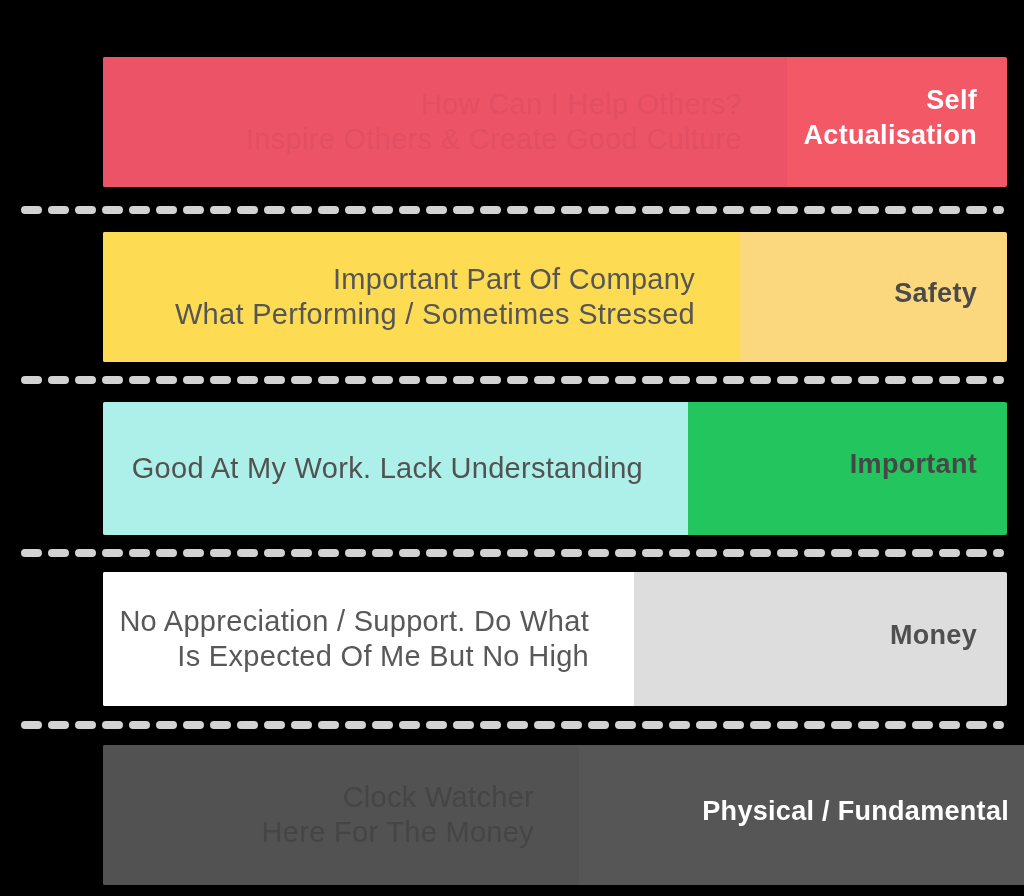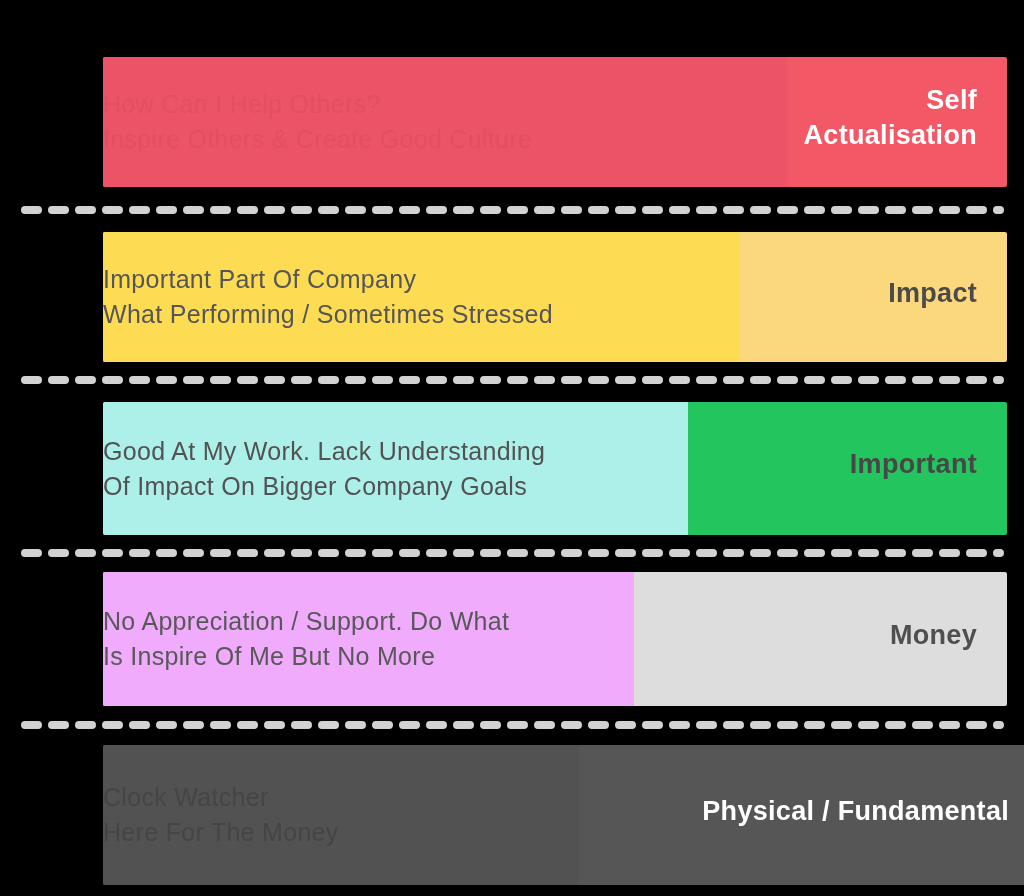--- a/index.html
+++ b/index.html
@@ -25,22 +25,22 @@
   .value{
     position:absolute;
     left:0;top:0;bottom:0;
     display:flex;
     flex-direction:column;
     justify-content:center;
     box-sizing:border-box;
     padding-right:45px;
   }
   .desc{
-    text-align:left;
-    font-size:25px;
+    text-align:right;
+    font-size:29px;
     line-height:35px;
     font-weight:500;
     letter-spacing:0.3px;
     white-space:nowrap;
   }
   .label{
     position:absolute;
     right:0;top:0;bottom:8px;
     display:flex;
     flex-direction:column;
@@ -88,49 +88,48 @@
   </svg>
 
   <div class="bar" data-row="1" style="background: rgb(251, 216, 125);">
     <div class="value" style="background: rgb(253, 220, 84); width: 637px;">
       <div class="desc" style="color: rgb(86, 86, 86);">
         <div>Important Part Of Company</div>
         <div>What Performing / Sometimes Stressed</div>
       </div>
     </div>
     <div class="label" style="color: rgb(74, 74, 74);">
-      <div>Impact</div>
+      <div>Safety</div>
     </div>
   </div>
 
   <svg class="dashline" data-sep="1">
     <line x1="25" y1="4" x2="1000" y2="4" stroke-width="8" stroke-linecap="round" stroke-dasharray="13 14" stroke="#D2D2D2"></line>
   </svg>
 
   <div class="bar" data-row="2" style="background: #22c55e;">
     <div class="value" style="background: rgb(173, 240, 234); width: 585px;">
       <div class="desc" style="color: rgb(82, 82, 82);">
         <div>Good At My Work. Lack Understanding</div>
-        <div>Of Impact On Bigger Company Goals</div>
       </div>
     </div>
     <div class="label" style="color: rgb(71, 71, 71);">
       <div>Important</div>
     </div>
   </div>
 
   <svg class="dashline" data-sep="2">
     <line x1="25" y1="4" x2="1000" y2="4" stroke-width="8" stroke-linecap="round" stroke-dasharray="13 14" stroke="#D2D2D2"></line>
   </svg>
 
   <div class="bar" data-row="3" style="background: rgb(221, 221, 221);">
-    <div class="value" style="background: #f0abfc; width: 531px;">
+    <div class="value" style="background: #ffffff; width: 531px;">
       <div class="desc" style="color: rgb(88, 88, 88);">
         <div>No Appreciation / Support. Do What</div>
-        <div>Is Inspire Of Me But No More</div>
+        <div>Is Expected Of Me But No High</div>
       </div>
     </div>
     <div class="label" style="color: rgb(79, 79, 79);">
       <div>Money</div>
     </div>
   </div>
 
   <svg class="dashline" data-sep="3">
     <line x1="25" y1="4" x2="1000" y2="4" stroke-width="8" stroke-linecap="round" stroke-dasharray="13 14" stroke="#D2D2D2"></line>
   </svg>

